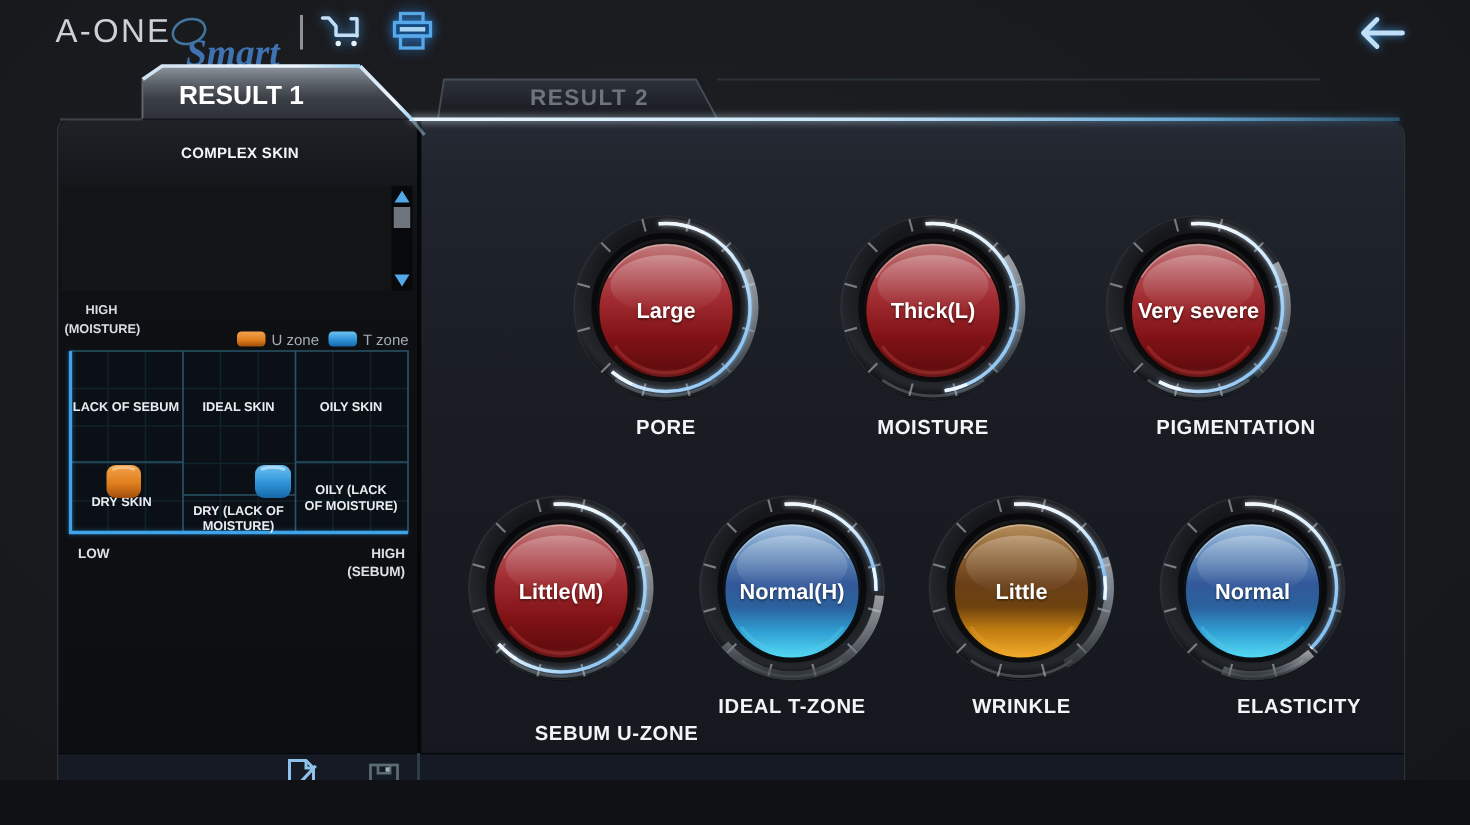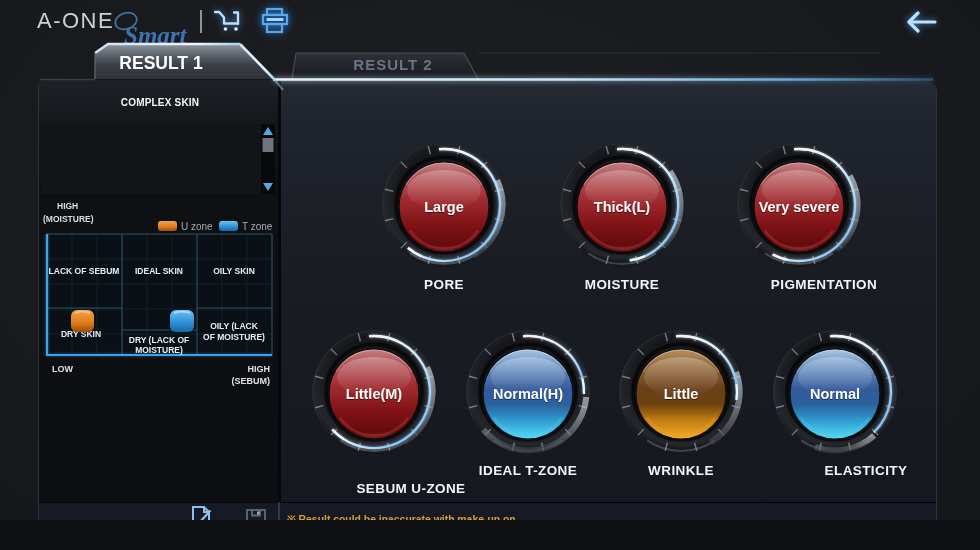--- a/index.html
+++ b/index.html
@@ -236,21 +236,20 @@
     <path d="M9 19 L20.5 6.5" stroke-width="2.2"></path>
   </g>
 </svg>
 <svg class="abs" style="left:245px;top:508px;" width="22" height="22" viewBox="0 0 22 22">
   <g fill="none" stroke="#5d6d76" stroke-width="1.8">
     <rect x="2" y="2" width="18" height="18"></rect>
     <path d="M7 2.5 V7.5 H15 V2.5"></path>
   </g>
   <rect x="12" y="3.5" width="2.6" height="3" fill="#9fb2ba"></rect>
 </svg>
-<div class="abs" style="left:287px;top:512px;color:#d99f38;font-weight:bold;font-size:10.4px;">※ Result could be inaccurate with make-up on.</div>
 
 <svg class="knob" style="left:379px;top:140px;" viewBox="-65 -65 130 130">
   <use href="#knobbase"></use>
   <path d="M 53.02 -24.72 A 58.5 58.5 0 0 1 29.25 50.66" fill="none" stroke="url(#chromeg)" stroke-width="6" opacity="0.62"></path>
   <path d="M -4.88 -55.79 A 56 56 0 1 1 -36.00 42.90" fill="none" stroke="url(#bluearc)" stroke-width="3.2" opacity="0.5" style="filter:blur(1.8px)"></path>
   <path d="M -4.88 -55.79 A 56 56 0 1 1 -36.00 42.90" fill="none" stroke="url(#bluearc)" stroke-width="2.3"></path>
   <path d="M -4.88 -55.79 A 56 56 0 0 1 25.42 -49.90" fill="none" stroke="#eef6fd" stroke-width="2"></path>
   <path d="M -22.78 51.16 A 56 56 0 0 1 -36.00 42.90" fill="none" stroke="#eef7ff" stroke-width="2.2"></path>
   <circle cx="0" cy="2" r="45" fill="url(#domered)" stroke="#120909" stroke-width="1.2"></circle>
   <path d="M -33.99 25.80 A 41.5 41.5 0 0 0 33.99 25.80" stroke="#c84848" stroke-width="2.4" fill="none" opacity="0.35"></path>

